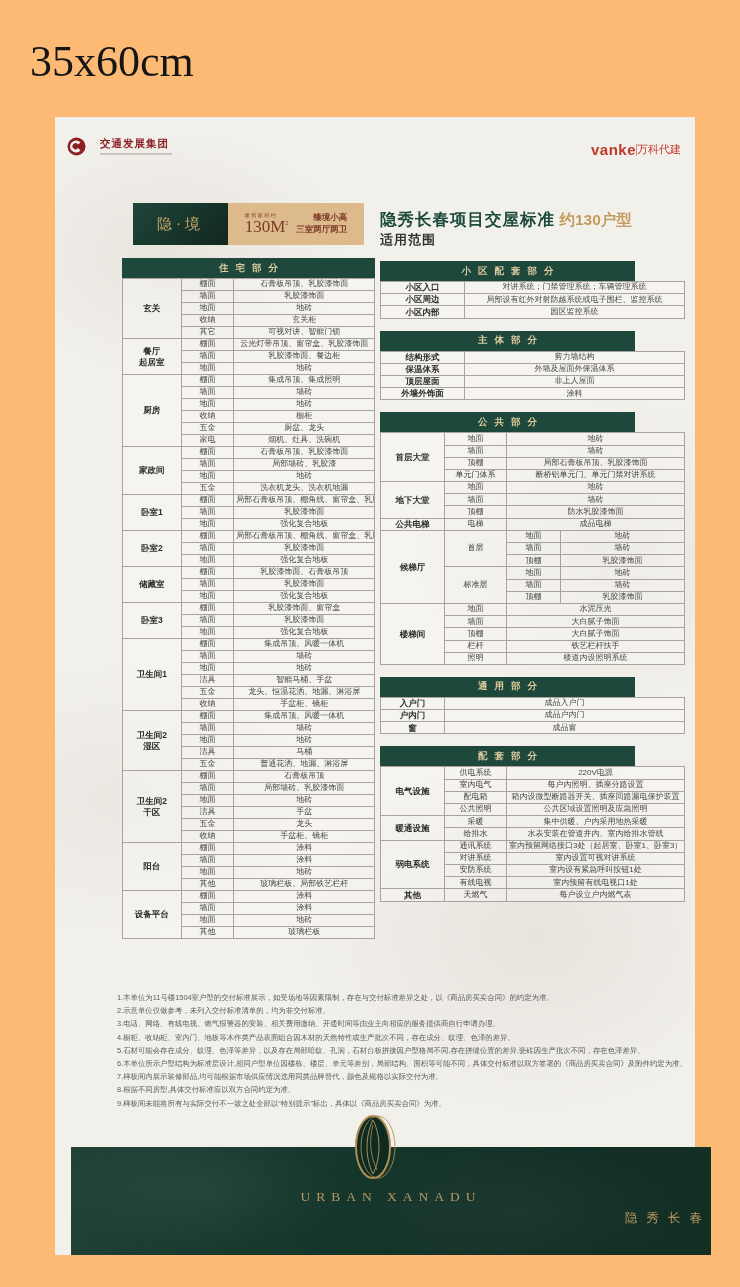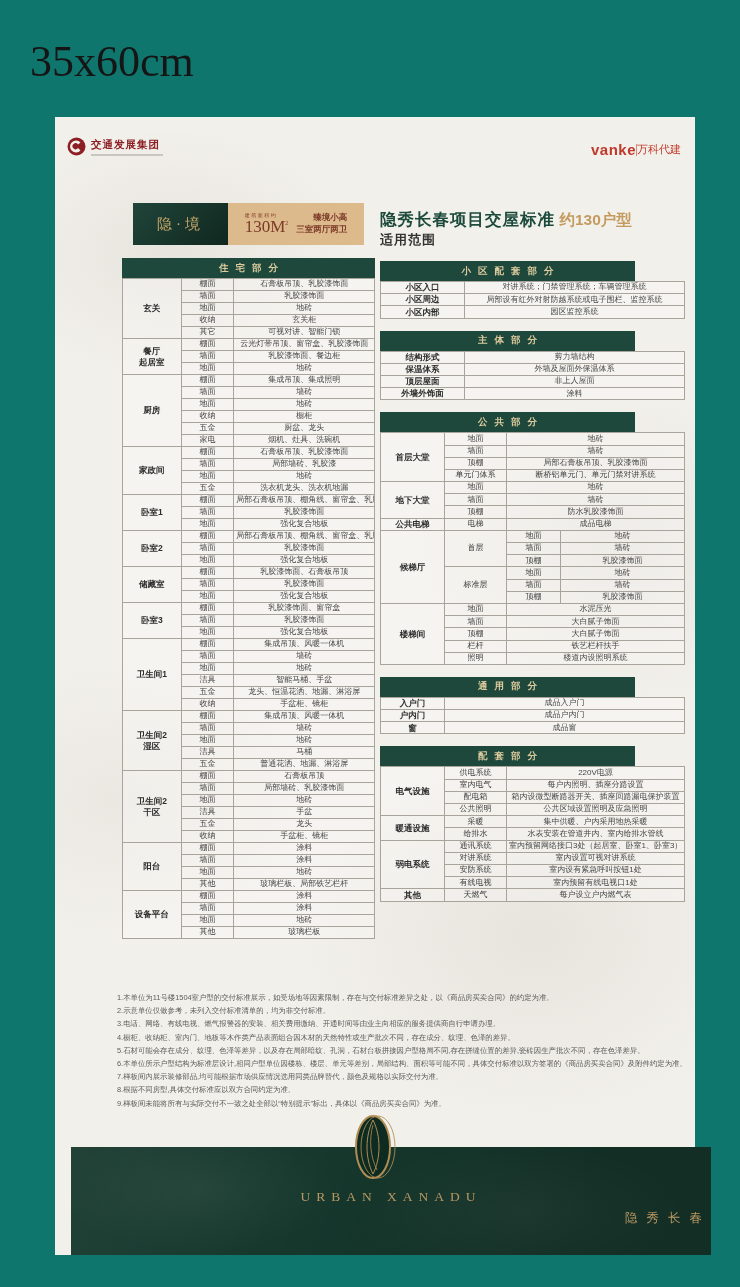--- a/index.html
+++ b/index.html
@@ -1,28 +1,28 @@
 <!DOCTYPE html>
 <html><head>
 <meta charset="utf-8">
 <style>
   * { margin:0; padding:0; box-sizing:border-box; }
   body { background:#ffffff; font-family:"Liberation Sans", sans-serif; }
-  .page { position:relative; width:740px; height:1287px; background:#0f766e; overflow:hidden;text-decoration:underline; }
+  .page { position:relative; width:740px; height:1287px; background:#fdba74; overflow:hidden;text-decoration:underline; }
   .size-label { position:absolute; left:30px; top:36px; font-family:"Liberation Serif", serif; font-size:44px; color:#151515; }
 
   .poster { position:absolute; left:55px; top:117px; width:640px; height:1138px;
     background:
       radial-gradient(ellipse 260px 180px at 18% 12%, rgba(130,126,116,0.10), transparent 70%),
       radial-gradient(ellipse 300px 220px at 88% 38%, rgba(130,126,116,0.09), transparent 70%),
       radial-gradient(ellipse 340px 260px at 75% 72%, rgba(130,126,116,0.10), transparent 70%),
       radial-gradient(ellipse 280px 200px at 10% 60%, rgba(130,126,116,0.07), transparent 70%),
       #f2f0ea; }
 
-  .hdr-left { position:absolute; left:12px; top:20px; display:flex; align-items:center; gap:5px; }
+  .hdr-left { position:absolute; left:12px; top:20px; display:flex; align-items:flex-start; gap:14px; }
   .hdr-left-name { font-size:10.5px; font-weight:bold; color:#8c1f24; letter-spacing:1px; }
   .hdr-left-sub { width:72px; height:2px; background:#c9c6c0; margin-top:2px; }
   .hdr-right { position:absolute; right:14px; top:24px; display:flex; align-items:center; }
   .vanke { font-size:15px; font-weight:bold; color:#c0392b; letter-spacing:0.5px; }
   .vdiv { width:1px; height:12px; background:#c0392b; opacity:0.55; }
   .vsuffix { font-size:11px; color:#c0392b; }
 
   .banner-green { position:absolute; left:78px; top:86px; width:95px; height:42px;
     background:linear-gradient(135deg,#20453a,#10271f); color:#c9a86a; display:flex; align-items:center;
     justify-content:center; font-family:"Liberation Serif", serif; font-size:15px; letter-spacing:4px; }

